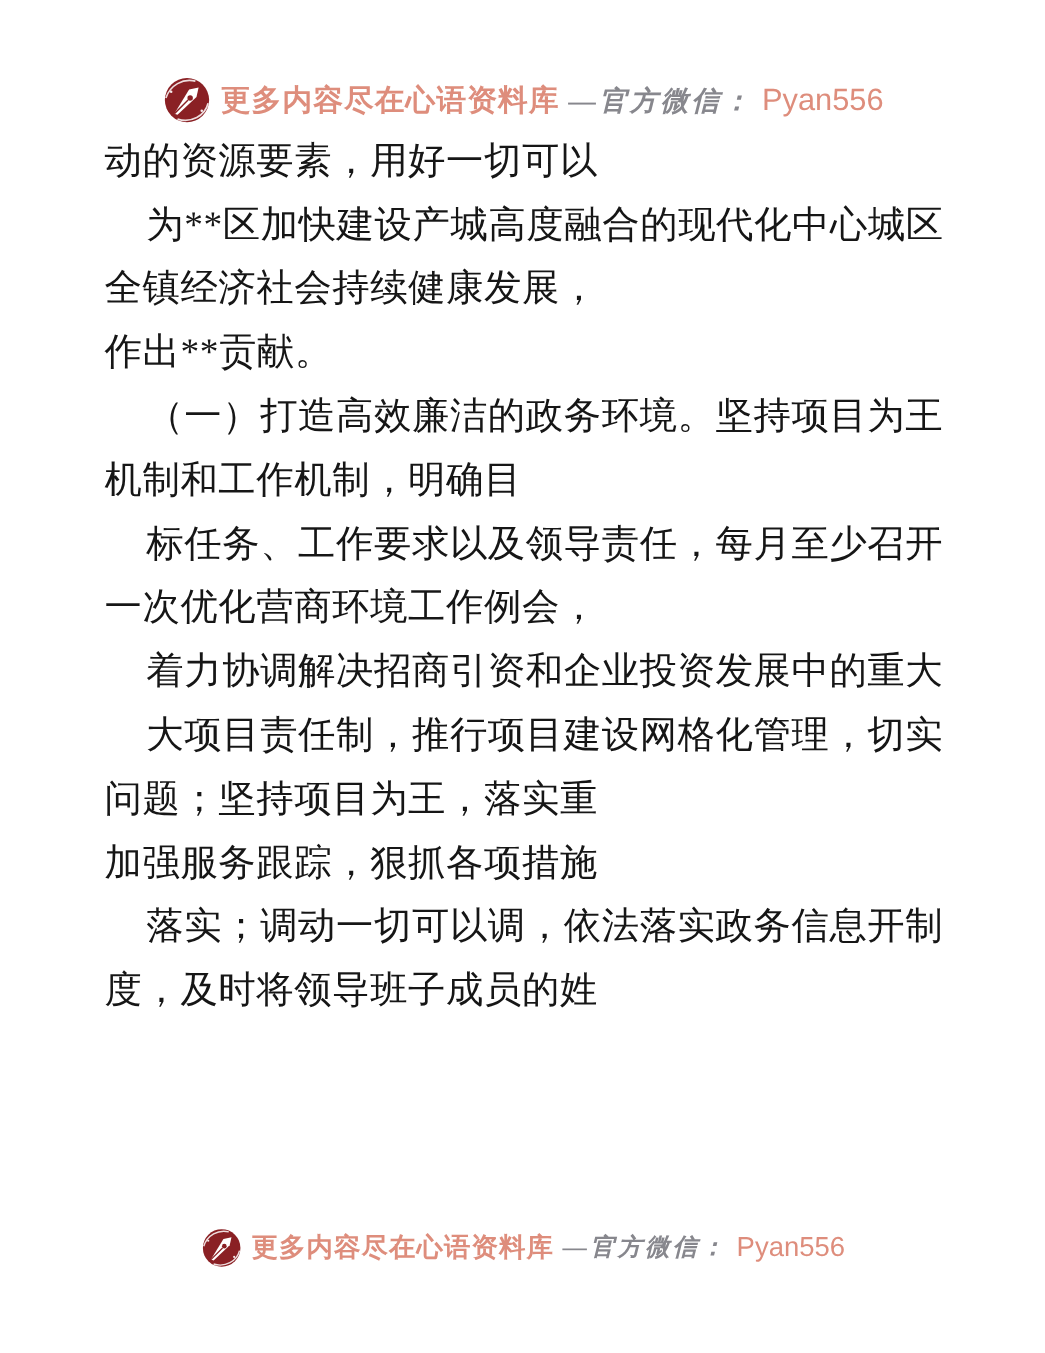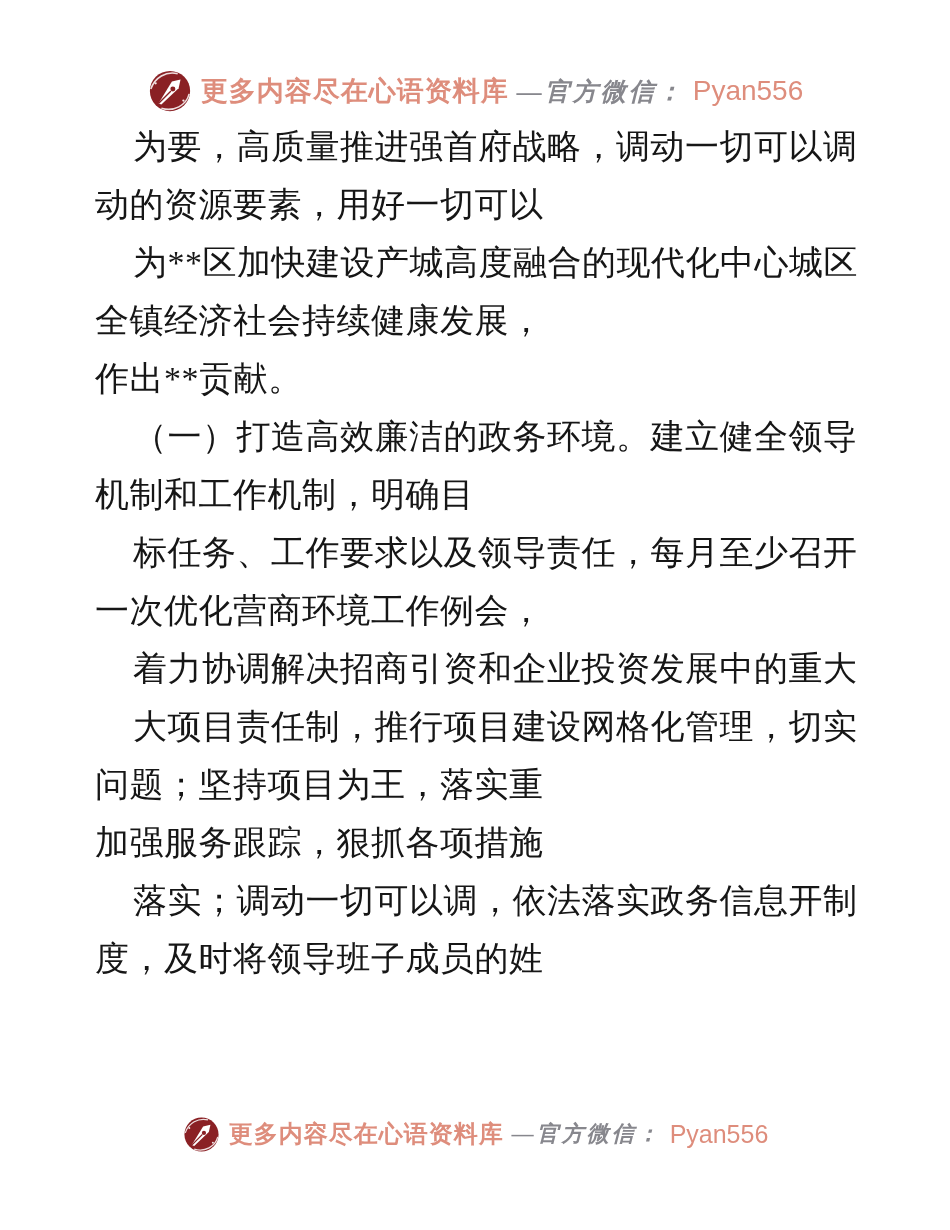--- a/index.html
+++ b/index.html
@@ -91,26 +91,25 @@
         <circle cx="9" cy="16" r="1.2" fill="#ffffff" opacity="0.9"></circle>
         <circle cx="38" cy="34" r="1.2" fill="#ffffff" opacity="0.9"></circle>
       </svg>
     </span>
     <span class="brand">更多内容尽在心语资料库</span>
     <span class="label">—官方微信：</span>
     <span class="wid">Pyan556</span>
   </div>
 
   <div class="doc-body" id="doc-body">
-      <div class="line indent">为要，高质量推进强首府战略，调动一切可以调</div>
       <div class="line">动的资源要素，用好一切可以</div>
       <div class="line indent">为**区加快建设产城高度融合的现代化中心城区</div>
       <div class="line">全镇经济社会持续健康发展，</div>
       <div class="line">作出**贡献。</div>
-      <div class="line indent">（一）打造高效廉洁的政务环境。建立健全领导</div>
+      <div class="line indent">（一）打造高效廉洁的政务环境。坚持项目为王</div>
       <div class="line">机制和工作机制，明确目</div>
       <div class="line indent">标任务、工作要求以及领导责任，每月至少召开</div>
       <div class="line">一次优化营商环境工作例会，</div>
       <div class="line indent">着力协调解决招商引资和企业投资发展中的重大</div>
       <div class="line indent">大项目责任制，推行项目建设网格化管理，切实</div>
       <div class="line">问题；坚持项目为王，落实重</div>
       <div class="line">加强服务跟踪，狠抓各项措施</div>
       <div class="line indent">落实；调动一切可以调，依法落实政务信息开制</div>
       <div class="line">度，及时将领导班子成员的姓</div>
     </div>

